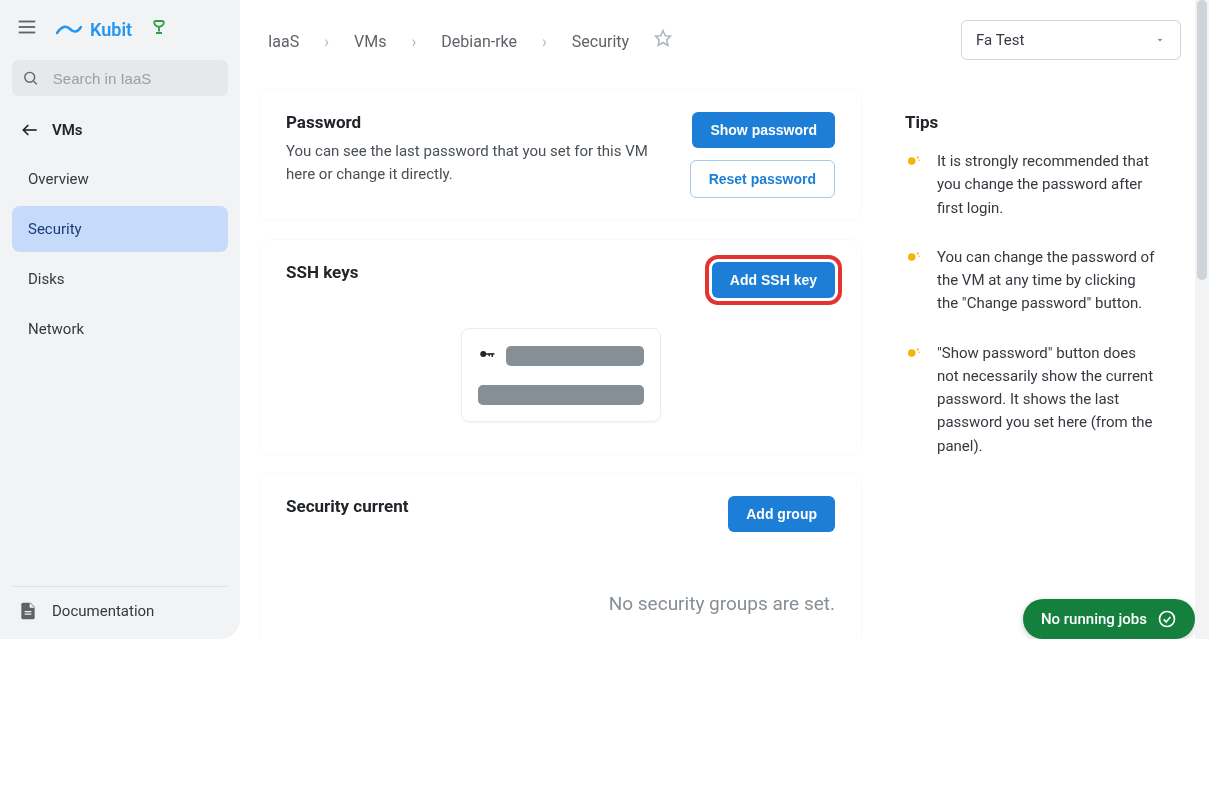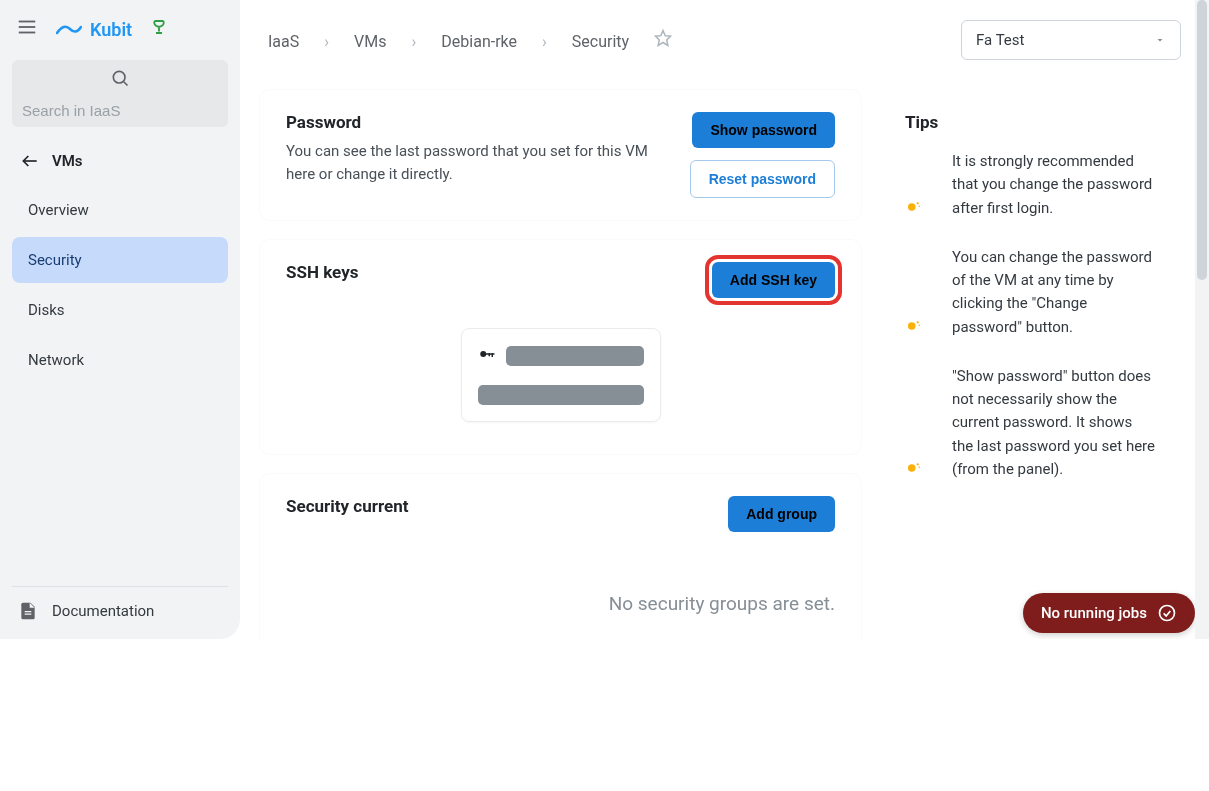--- a/index.html
+++ b/index.html
@@ -6,21 +6,21 @@
   html, body { height: 100%; font-family: -apple-system, BlinkMacSystemFont, "Segoe UI", Roboto, Arial, sans-serif; background: #fff; color: #212529; }
   .app { display: flex; height: 639px; width: 1209px; overflow: hidden; position: relative; }
 
   
   .sidebar { width: 240px; flex: 0 0 240px; background: #f1f3f5; border-radius: 0 0 20px 0; display: flex; flex-direction: column; padding: 8px 0 0 0; }
   .sb-top { display: flex; align-items: center; gap: 18px; padding: 8px 16px 10px 16px; }
   .hamburger { cursor: pointer; color: #5f6368; }
   .brand { display: flex; align-items: center; gap: 8px; color: #2196f3; font-weight: 600; font-size: 18px; }
   .brand svg { flex: 0 0 auto; }
   .brand-secondary { color: #2f9e44; }
-  .search-wrap { margin: 8px 12px 14px 12px; background: #e6e8ea; border-radius: 6px; display: flex; align-items: center; padding: 8px 10px; gap: 14px; flex-direction: column; }
+  .search-wrap { margin: 8px 12px 14px 12px; background: #e6e8ea; border-radius: 6px; display: flex; align-items: center; padding: 8px 10px; gap: 14px; }
   .search-wrap input { border: none; outline: none; background: transparent; font-size: 15px; width: 100%; color: #495057; }
   .search-wrap input::placeholder { color: #9aa0a6; }
   .search-wrap svg { color: #5f6368; }
   .sb-back { display: flex; align-items: center; gap: 12px; padding: 10px 20px 10px 20px; font-weight: 600; font-size: 15px; cursor: pointer; }
   .sb-nav { padding: 6px 12px 0 12px; flex: 1; }
   .sb-item { padding: 14px 16px; border-radius: 8px; font-size: 15px; cursor: pointer; color: #343a40; }
   .sb-item + .sb-item { margin-top: 4px; }
   .sb-item.active { background: #c6dafc; color: #1a3e72; }
   .sb-footer { border-top: 1px solid #dee2e6; margin: 0 12px; padding: 14px 6px 18px 6px; display: flex; align-items: center; gap: 14px; font-size: 15px; color: #343a40; cursor: pointer; }
 
@@ -36,45 +36,45 @@
   .org-picker svg { color: #868e96; }
 
   .content { display: flex; gap: 20px; padding: 20px 28px 20px 20px; overflow: auto; }
   .col-main { flex: 1; display: flex; flex-direction: column; gap: 20px; }
   .card { background: #fff; border-radius: 10px; padding: 22px 26px; box-shadow: 0 0 0 1px rgba(0,0,0,0.02); }
   .card-head { display: flex; align-items: flex-start; justify-content: space-between; gap: 20px; }
   .card-title { font-size: 17px; font-weight: 700; color: #212529; margin-bottom: 8px; }
   .card-desc { font-size: 15px; color: #495057; line-height: 1.55; max-width: 440px; }
   .btn-col { display: flex; flex-direction: column; gap: 12px; align-items: flex-end; }
   .btn { border-radius: 6px; font-size: 14px; font-weight: 600; padding: 10px 18px; cursor: pointer; border: none; white-space: nowrap; }
-  .btn-primary { background: #1c7ed6; color: #000000; }
+  .btn-primary { background: #1c7ed6; color: #ffffff; }
   .btn-outline { background: #fff; color: #1c7ed6; border: 1px solid #a5c8ed; }
   .btn-highlight { outline: 4px solid #e3342f; outline-offset: 3px; }
 
   .ssh-empty { display: flex; justify-content: center; padding: 30px 0 10px 0; }
   .ssh-card { width: 200px; border: 1px solid #e9ecef; border-radius: 8px; padding: 16px; box-shadow: 0 1px 2px rgba(0,0,0,0.04); display: flex; flex-direction: column; gap: 18px; }
   .ssh-row1 { display: flex; align-items: center; gap: 10px; }
   .bar { height: 20px; border-radius: 5px; background: #868e96; }
   .bar.w1 { flex: 1; }
   .bar.w2 { width: 100%; }
   .key-icon { color: #212529; }
 
   .sg-empty { text-align: right; color: #868e96; font-size: 19px; padding: 60px 0 40px 0; }
 
   
   .col-tips { width: 300px; flex: 0 0 300px; }
   .tips-card { background: #fff; border-radius: 10px; padding: 22px 24px; }
   .tips-title { font-size: 17px; font-weight: 700; margin-bottom: 18px; }
-  .tip { display: flex; gap: 27px; margin-bottom: 26px; align-items: flex-end; }
+  .tip { display: flex; gap: 12px; margin-bottom: 26px; }
   .tip:last-child { margin-bottom: 0; }
   .tip-icon { width: 20px; flex: 0 0 20px; margin-top: 2px; }
   .tip-text { font-size: 15px; color: #343a40; line-height: 1.55; }
 
   
-  .jobs-pill { position: absolute; right: 14px; bottom: 6px; background: #7f1d1d; color: #fff; border-radius: 999px; padding: 10px 18px; display: flex; align-items: center; gap: 10px; font-size: 15px; font-weight: 500; cursor: pointer; box-shadow: 0 2px 6px rgba(0,0,0,0.2); }
+  .jobs-pill { position: absolute; right: 14px; bottom: 0; background: #15803d; color: #fff; border-radius: 999px; padding: 10px 18px; display: flex; align-items: center; gap: 10px; font-size: 15px; font-weight: 500; cursor: pointer; box-shadow: 0 2px 6px rgba(0,0,0,0.2); }
 
   
   .right-scroll { position: absolute; top: 0; right: 0; width: 14px; height: 791px; background: #f1f3f5; }
   .right-scroll-thumb { position: absolute; top: 0; left: 2px; width: 10px; height: 280px; background: #cfd4d9; border-radius: 5px; }
 </style>
 </head>
 <body>
 
 <div class="app">
 

